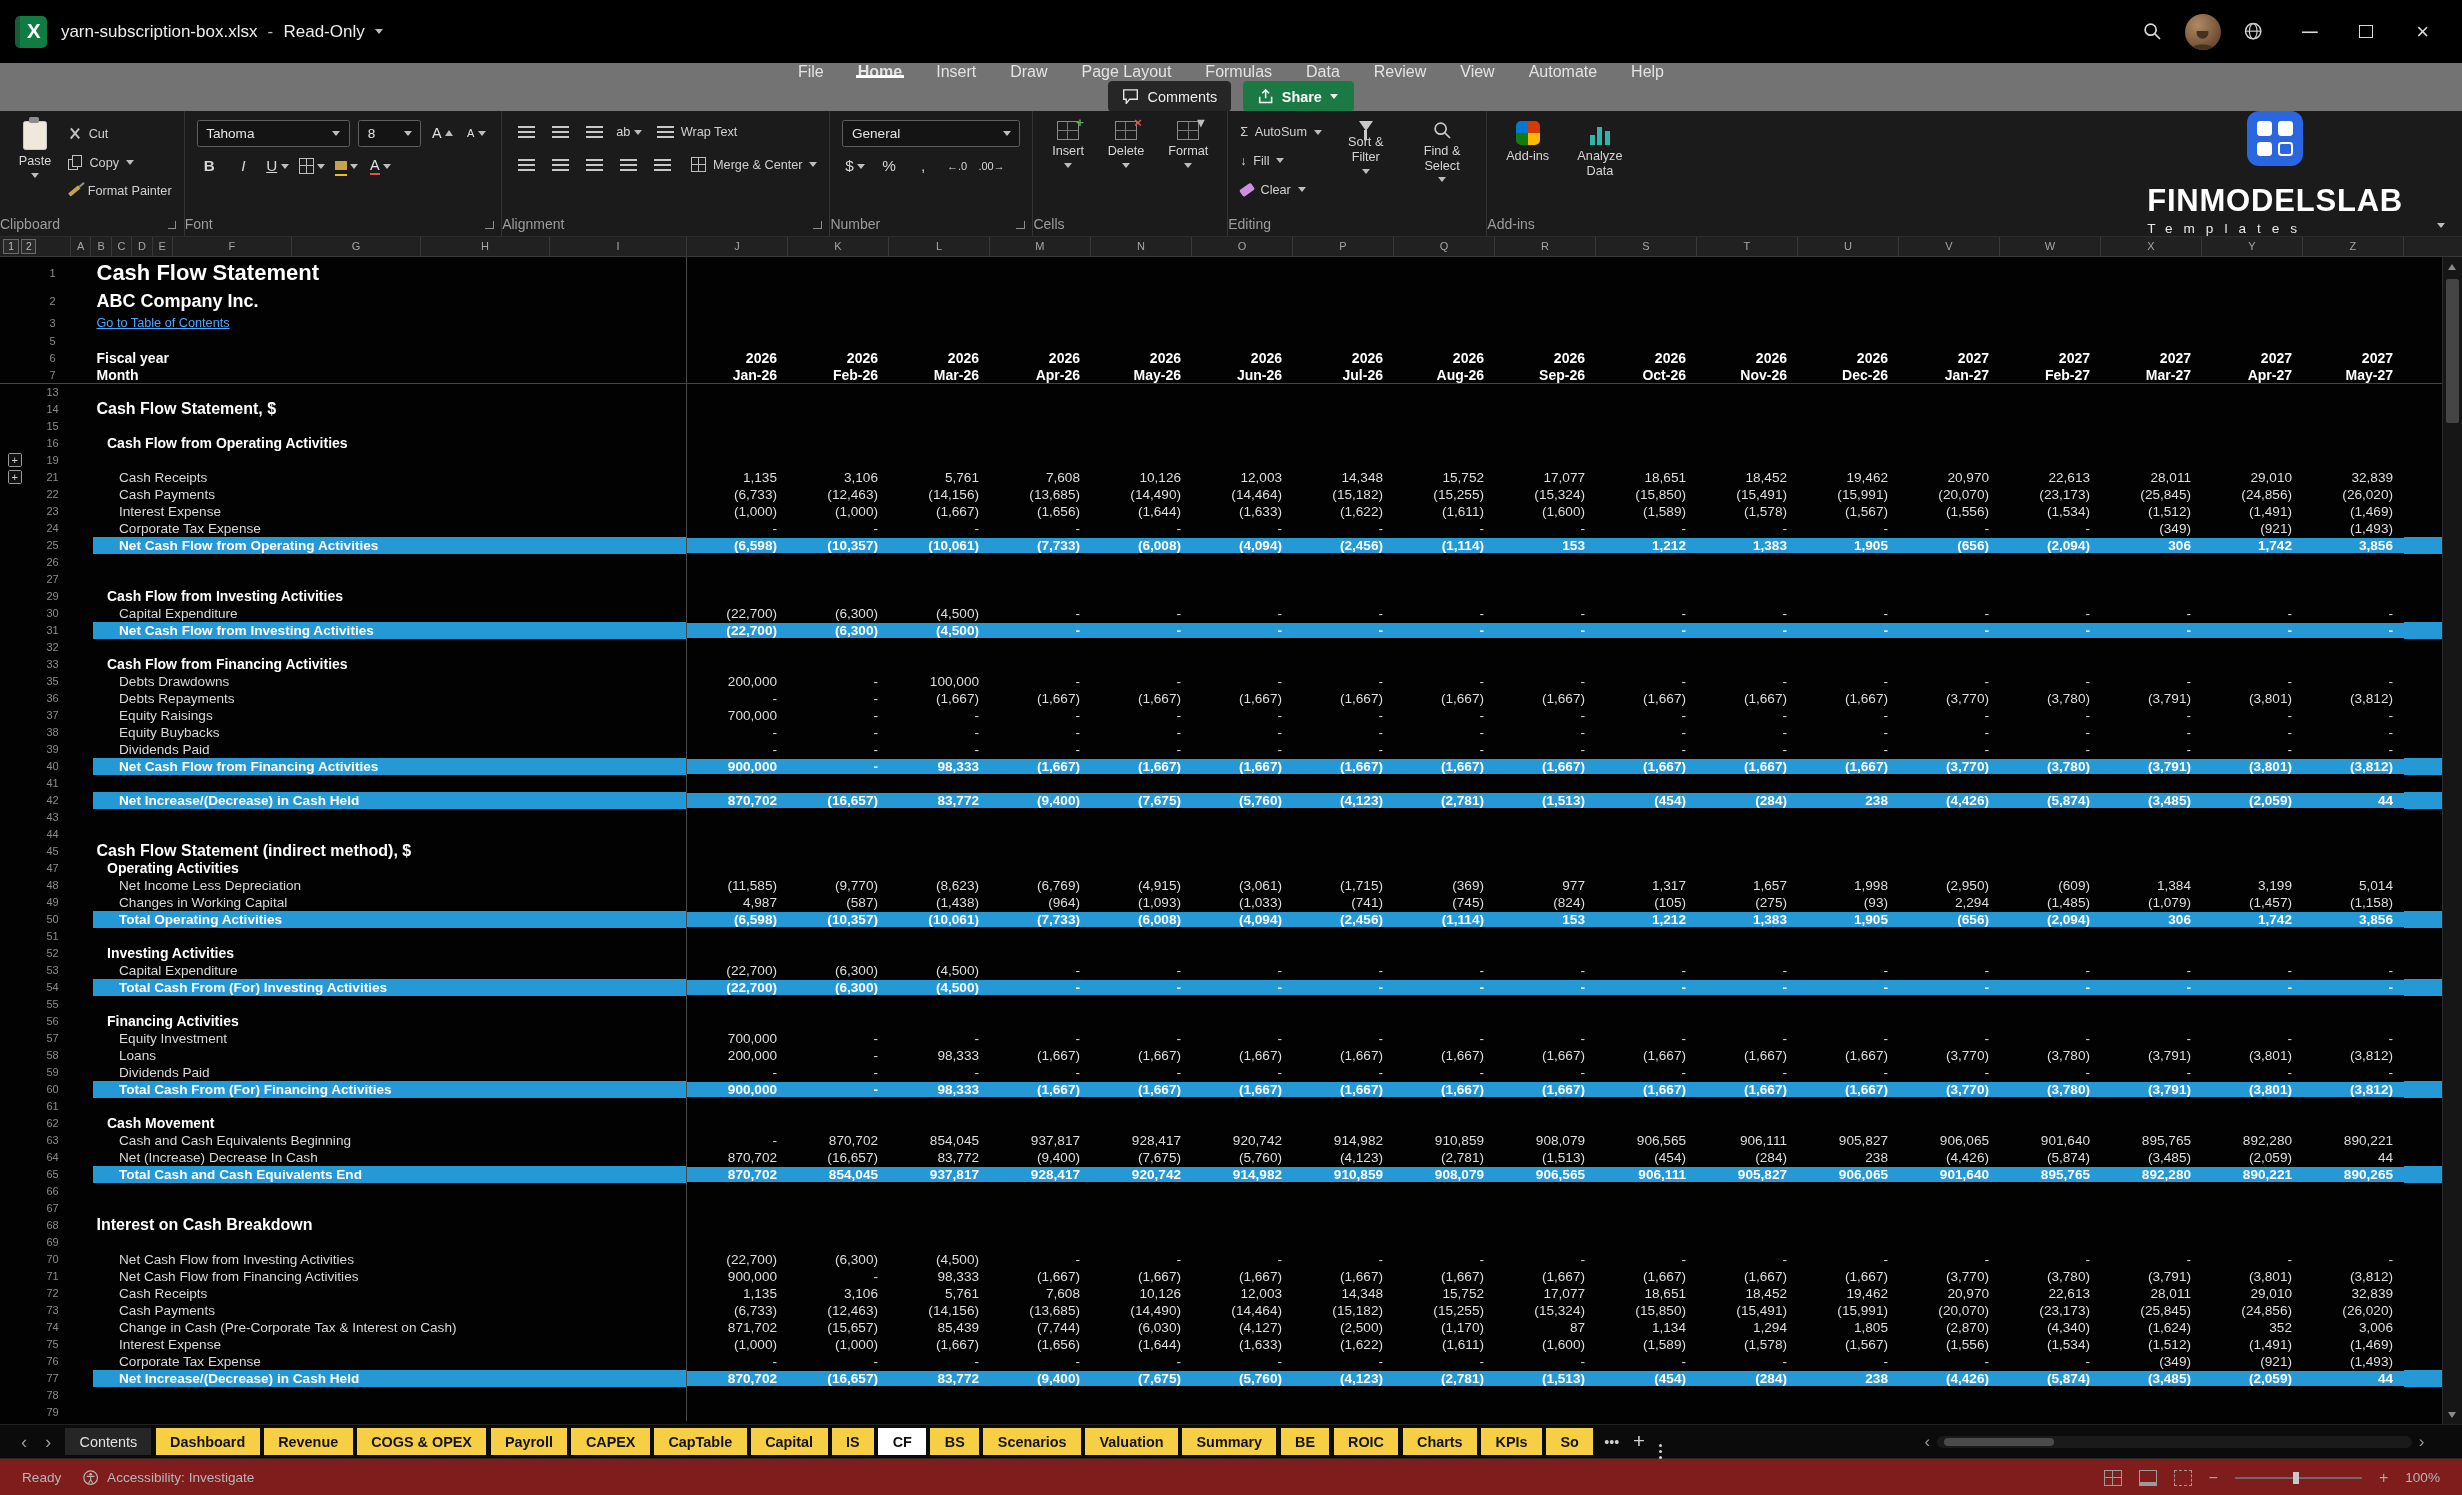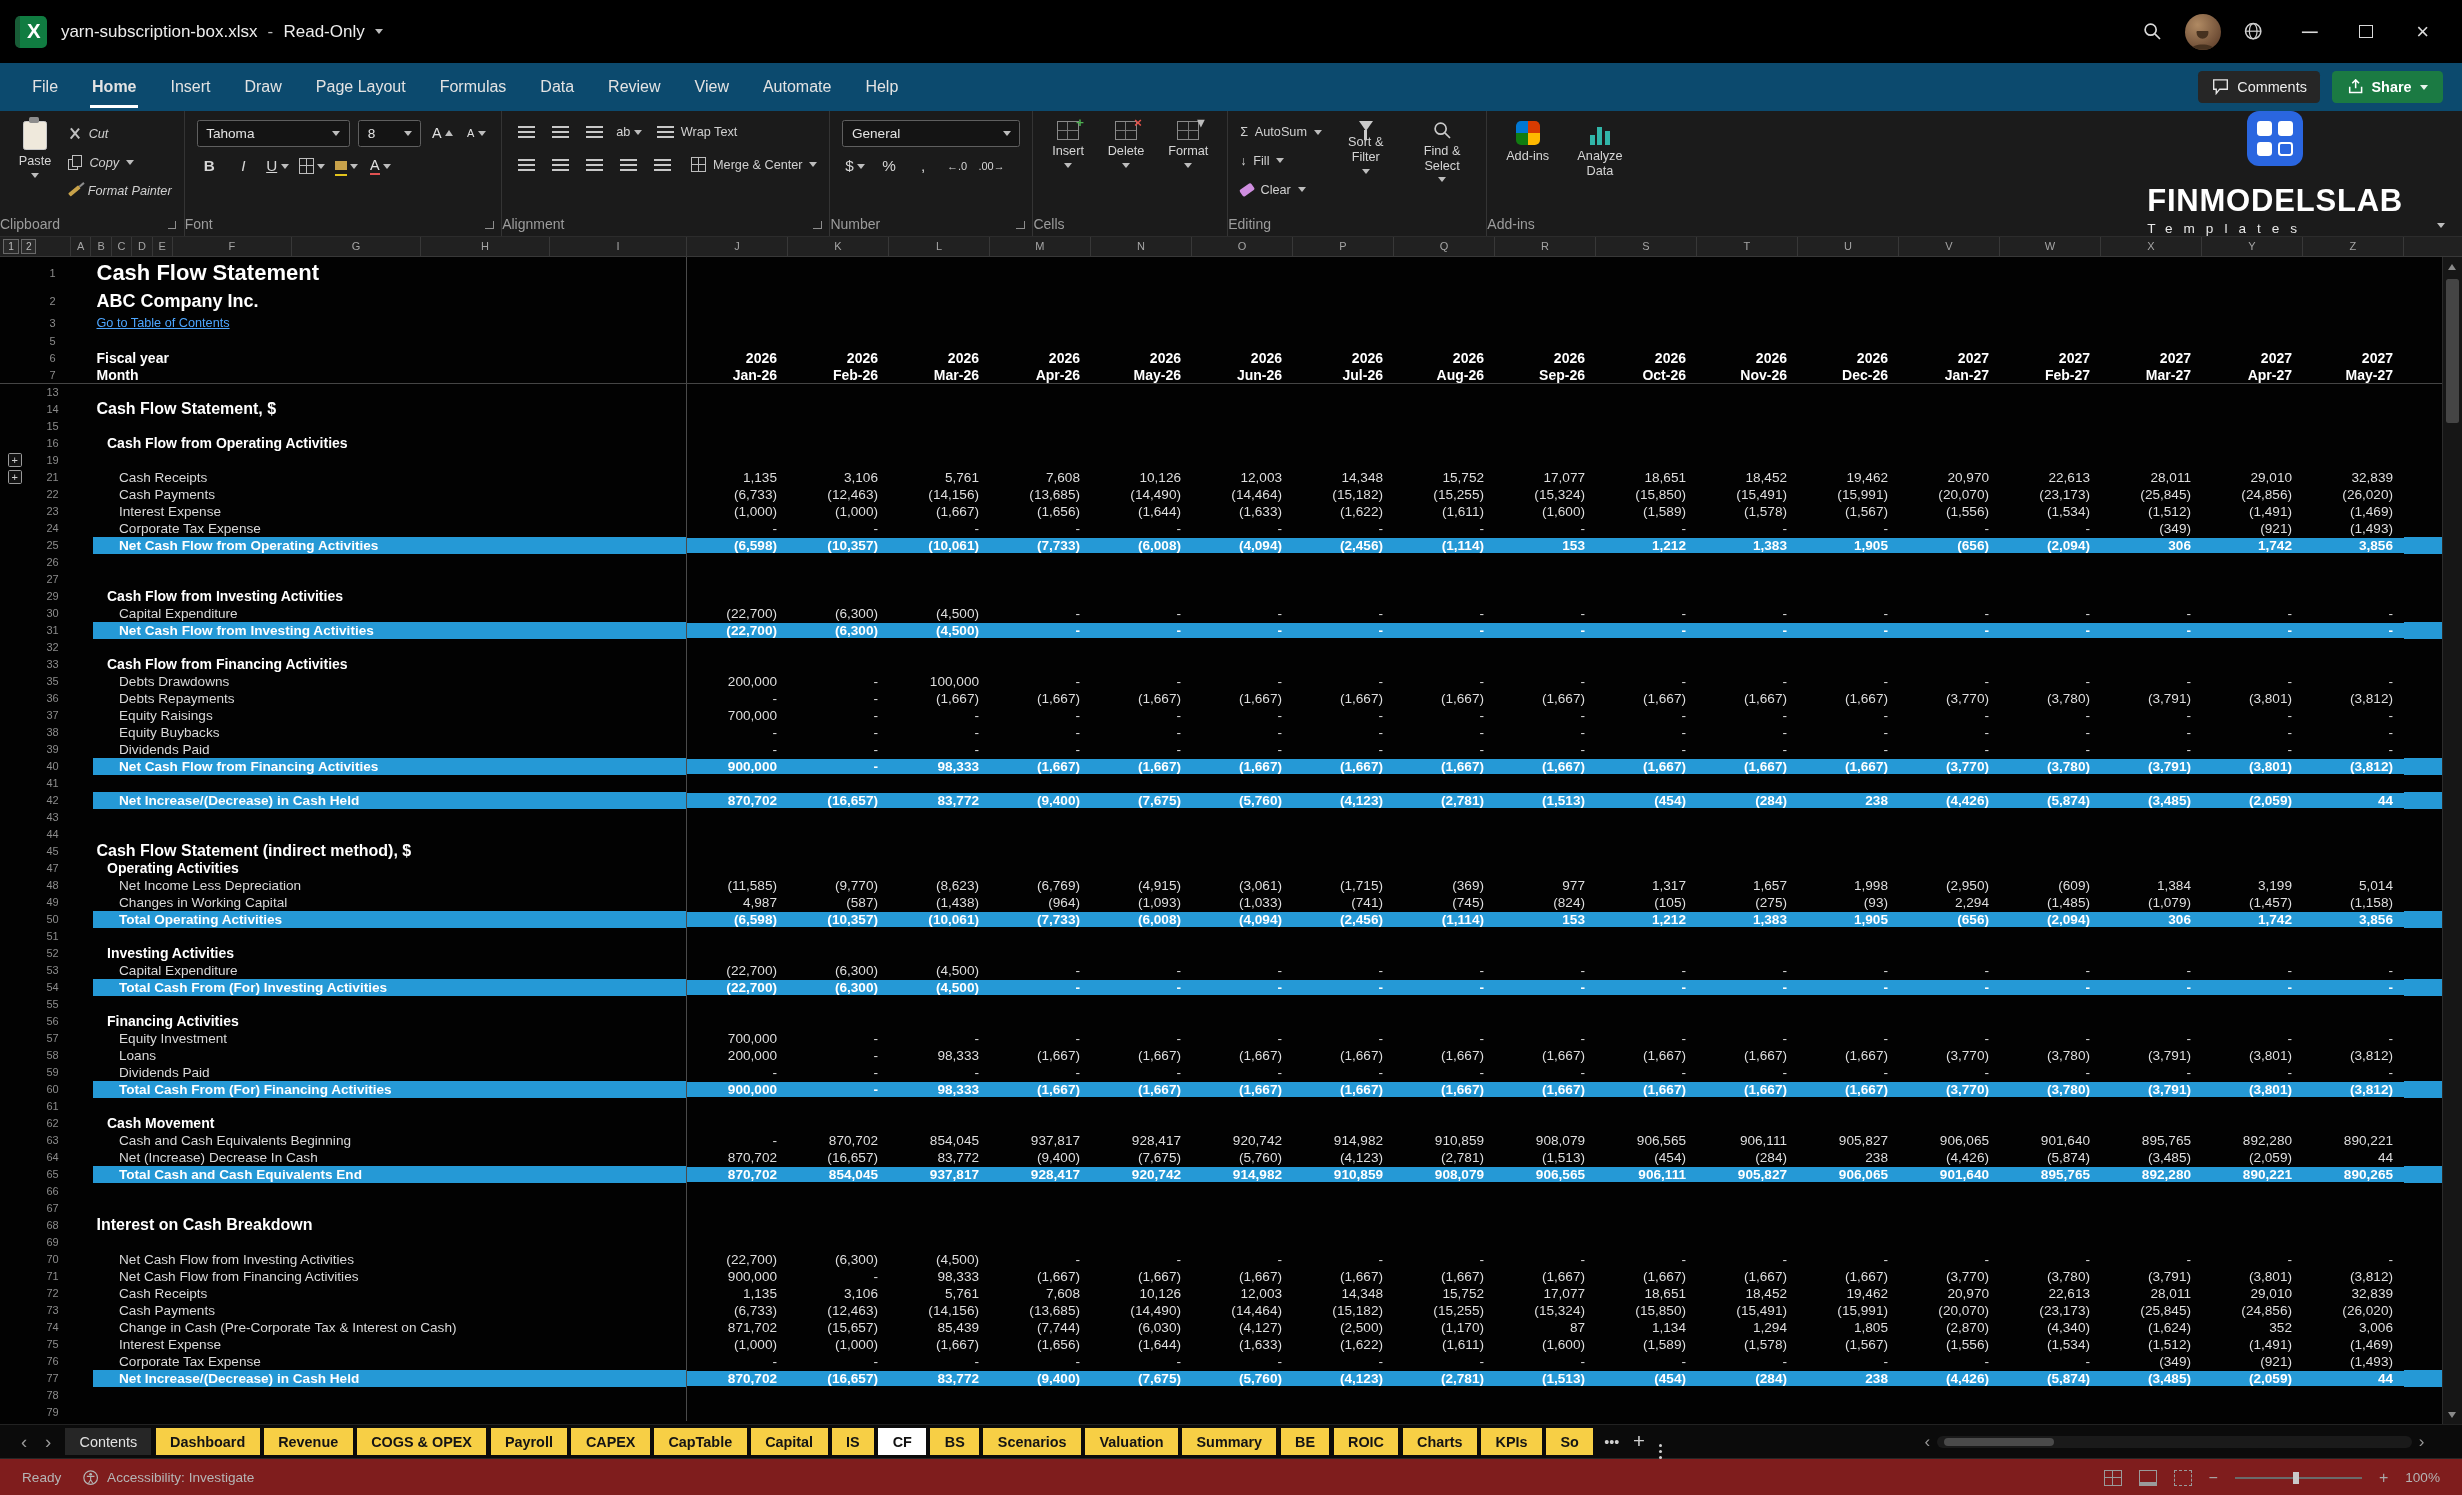--- a/index.html
+++ b/index.html
@@ -16,21 +16,21 @@
   .tb-dim{color:#bdbdbd;}
   .chev{width:0;height:0;border-left:4.2px solid transparent;border-right:4.2px solid transparent;border-top:5.1px solid #bdbdbd;display:inline-block;}
   .tb-right{display:flex;align-items:center;gap:8.5px;}
   .tb-btn{width:48px;height:44px;display:flex;align-items:center;justify-content:center;color:#d9d9d9;font-size:22px;}
   .avatar{width:36px;height:36px;border-radius:50%;background:radial-gradient(circle at 35% 30%,#b08a63,#6b4a33 75%);
     display:flex;align-items:flex-end;justify-content:center;overflow:hidden;}
   .avatar svg{display:block;}
   .maxbox{width:13.6px;height:13.6px;border:1.7px solid #d9d9d9;display:inline-block;}
 
   
-  #menubar{height:48px;background:#0c4a6e;display:flex;align-items:center;justify-content:space-between;padding:0 18.7px;}
+  #menubar{height:48px;background:#737373;display:flex;align-items:center;justify-content:space-between;padding:0 18.7px;flex-direction:column;}
   .mb-items{display:flex;align-items:center;gap:6.8px;height:100%;}
   .mb-item{padding:0 13.6px;height:100%;display:flex;align-items:center;font-size:16px;color:#e3e3e3;position:relative;}
   .mb-item.active{font-weight:bold;}
   .mb-item.active::after{content:"";position:absolute;left:12px;right:12px;bottom:3.4px;height:2.5px;background:#fff;}
   .mb-right{display:flex;align-items:center;gap:12px;}
   .comments-btn{display:flex;align-items:center;gap:8.5px;background:#262626;border-radius:4.2px;padding:7.6px 13.6px;font-size:14.4px;color:#eee;}
   .share-btn{display:flex;align-items:center;gap:8.5px;background:#1b7a43;border-radius:4.2px;padding:7.6px 15.3px;font-size:14.4px;color:#fff;font-weight:bold;}
   .share-btn .chev{border-top-color:#e8f5ec;}
 
   
@@ -223,21 +223,21 @@
 </div>
 
 <div id="ribbon">
 
   <div class="rgroup">
     <div class="big-btn">
       <span class="clipic"></span>
       <span>Paste</span>
       <span class="chev"></span>
     </div>
-    <div class="rg-col" style="padding-top:3.4px;font-style:italic;">
+    <div class="rg-col" style="padding-top:3.4px;">
       <div class="sbtn">
           <span class="cutic"></span>
           <span>Cut</span>
         </div>
       <div class="sbtn">
           <span class="copyic"></span>
           <span>Copy</span>
           <span class="chev"></span>
         </div>
       <div class="sbtn">

